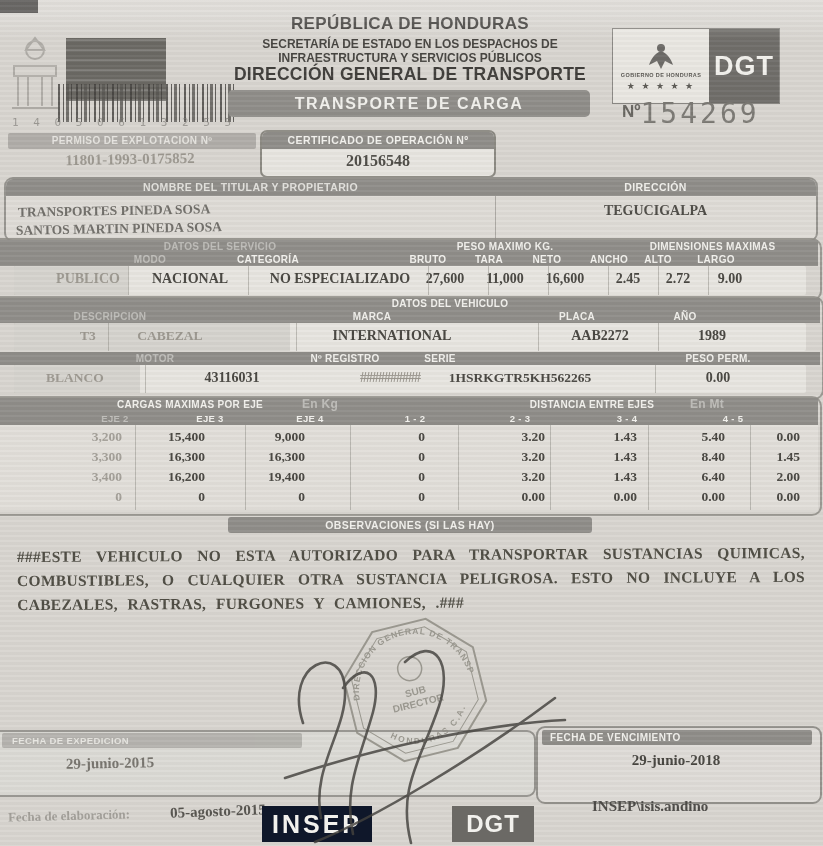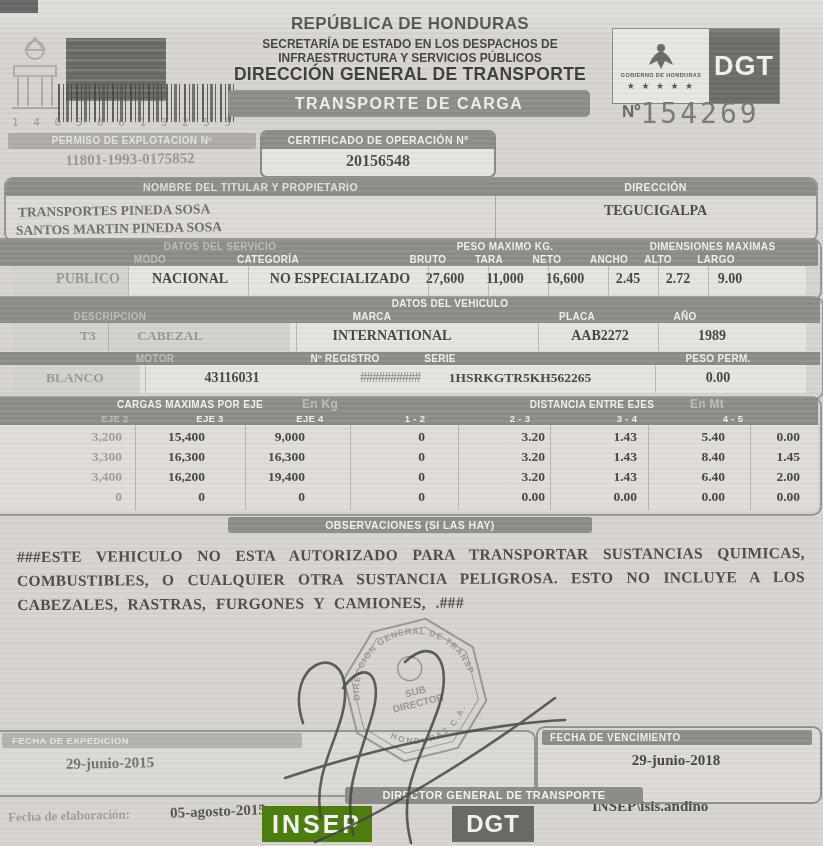--- a/index.html
+++ b/index.html
@@ -272,26 +272,25 @@
       <text x="115" y="107" text-anchor="middle" font-size="10" font-weight="bold" fill="#8f8d84">DIRECTOR</text>
     </g>
   </svg>
 
   <div class="date-frame" style="left:-12px;top:730px;width:544px;height:63px;background:rgba(226,224,219,.4);"></div>
   <div class="bar" style="left:2px;top:733px;width:300px;height:15px;line-height:15px;font-size:9.5px;text-align:left;padding-left:10px;box-sizing:border-box;opacity:.5;">FECHA DE EXPEDICION</div>
   <div class="val valfade" style="left:30px;top:755px;width:160px;font-size:15px;transform:rotate(-1deg);color:#76736d;">29-junio-2015</div>
   <div class="date-frame" style="left:536px;top:726px;width:282px;height:74px;background:rgba(228,226,221,.5);"></div>
   <div class="bar" style="left:542px;top:730px;width:270px;height:15px;line-height:15px;font-size:10px;text-align:left;padding-left:8px;box-sizing:border-box;">FECHA DE VENCIMIENTO</div>
   <div class="val" style="left:596px;top:752px;width:160px;font-size:15px;">29-junio-2018</div>
-  <div class="bar" style="left:345px;top:787px;width:298px;height:17px;line-height:17px;font-size:11px;border-radius:3px;z-index:2;">DIRECTOR GENERAL DE TRANSPORTE</div>
 
   <div class="serif" style="position:absolute;left:8px;top:808px;font-size:13px;font-weight:bold;color:#a19e98;transform:rotate(-1.5deg);">Fecha de elaboración:</div>
   <div class="serif" style="position:absolute;left:170px;top:803px;font-size:15px;font-weight:bold;color:#55534e;transform:rotate(-2deg);">05-agosto-2015</div>
   <div class="serif" style="position:absolute;left:592px;top:798px;font-size:15px;font-weight:bold;color:#4b4946;">INSEP\isis.andino</div>
-  <div class="darkbtn" style="left:262px;top:806px;width:110px;height:36px;line-height:36px;background:#4d7c0f;font-size:25px;letter-spacing:3px;z-index:3;">INSEP</div>
+  <div class="darkbtn" style="left:262px;top:806px;width:110px;height:36px;line-height:36px;background:#0f172a;font-size:25px;letter-spacing:3px;z-index:3;">INSEP</div>
   <div class="darkbtn" style="left:452px;top:806px;width:82px;height:36px;line-height:36px;background:#6b6965;font-size:24px;letter-spacing:1px;z-index:3;">DGT</div>
 
   <svg class="abs" style="left:225px;top:628px;z-index:6;" width="360" height="218" viewBox="0 0 360 218">
     <g fill="none" stroke="#44423e" stroke-width="2.6" stroke-linecap="round" opacity=".82">
       <path d="M78 95 C58 35 118 12 120 62 C122 102 86 140 96 190"></path>
       <path d="M118 60 C140 30 158 46 148 84 C136 128 118 160 128 206"></path>
       <path d="M180 34 C210 6 228 36 214 78 C196 132 172 160 186 215"></path>
       <path d="M60 150 C150 120 260 96 340 92"></path>
       <path d="M330 70 C250 130 150 190 90 214"></path>
     </g>

